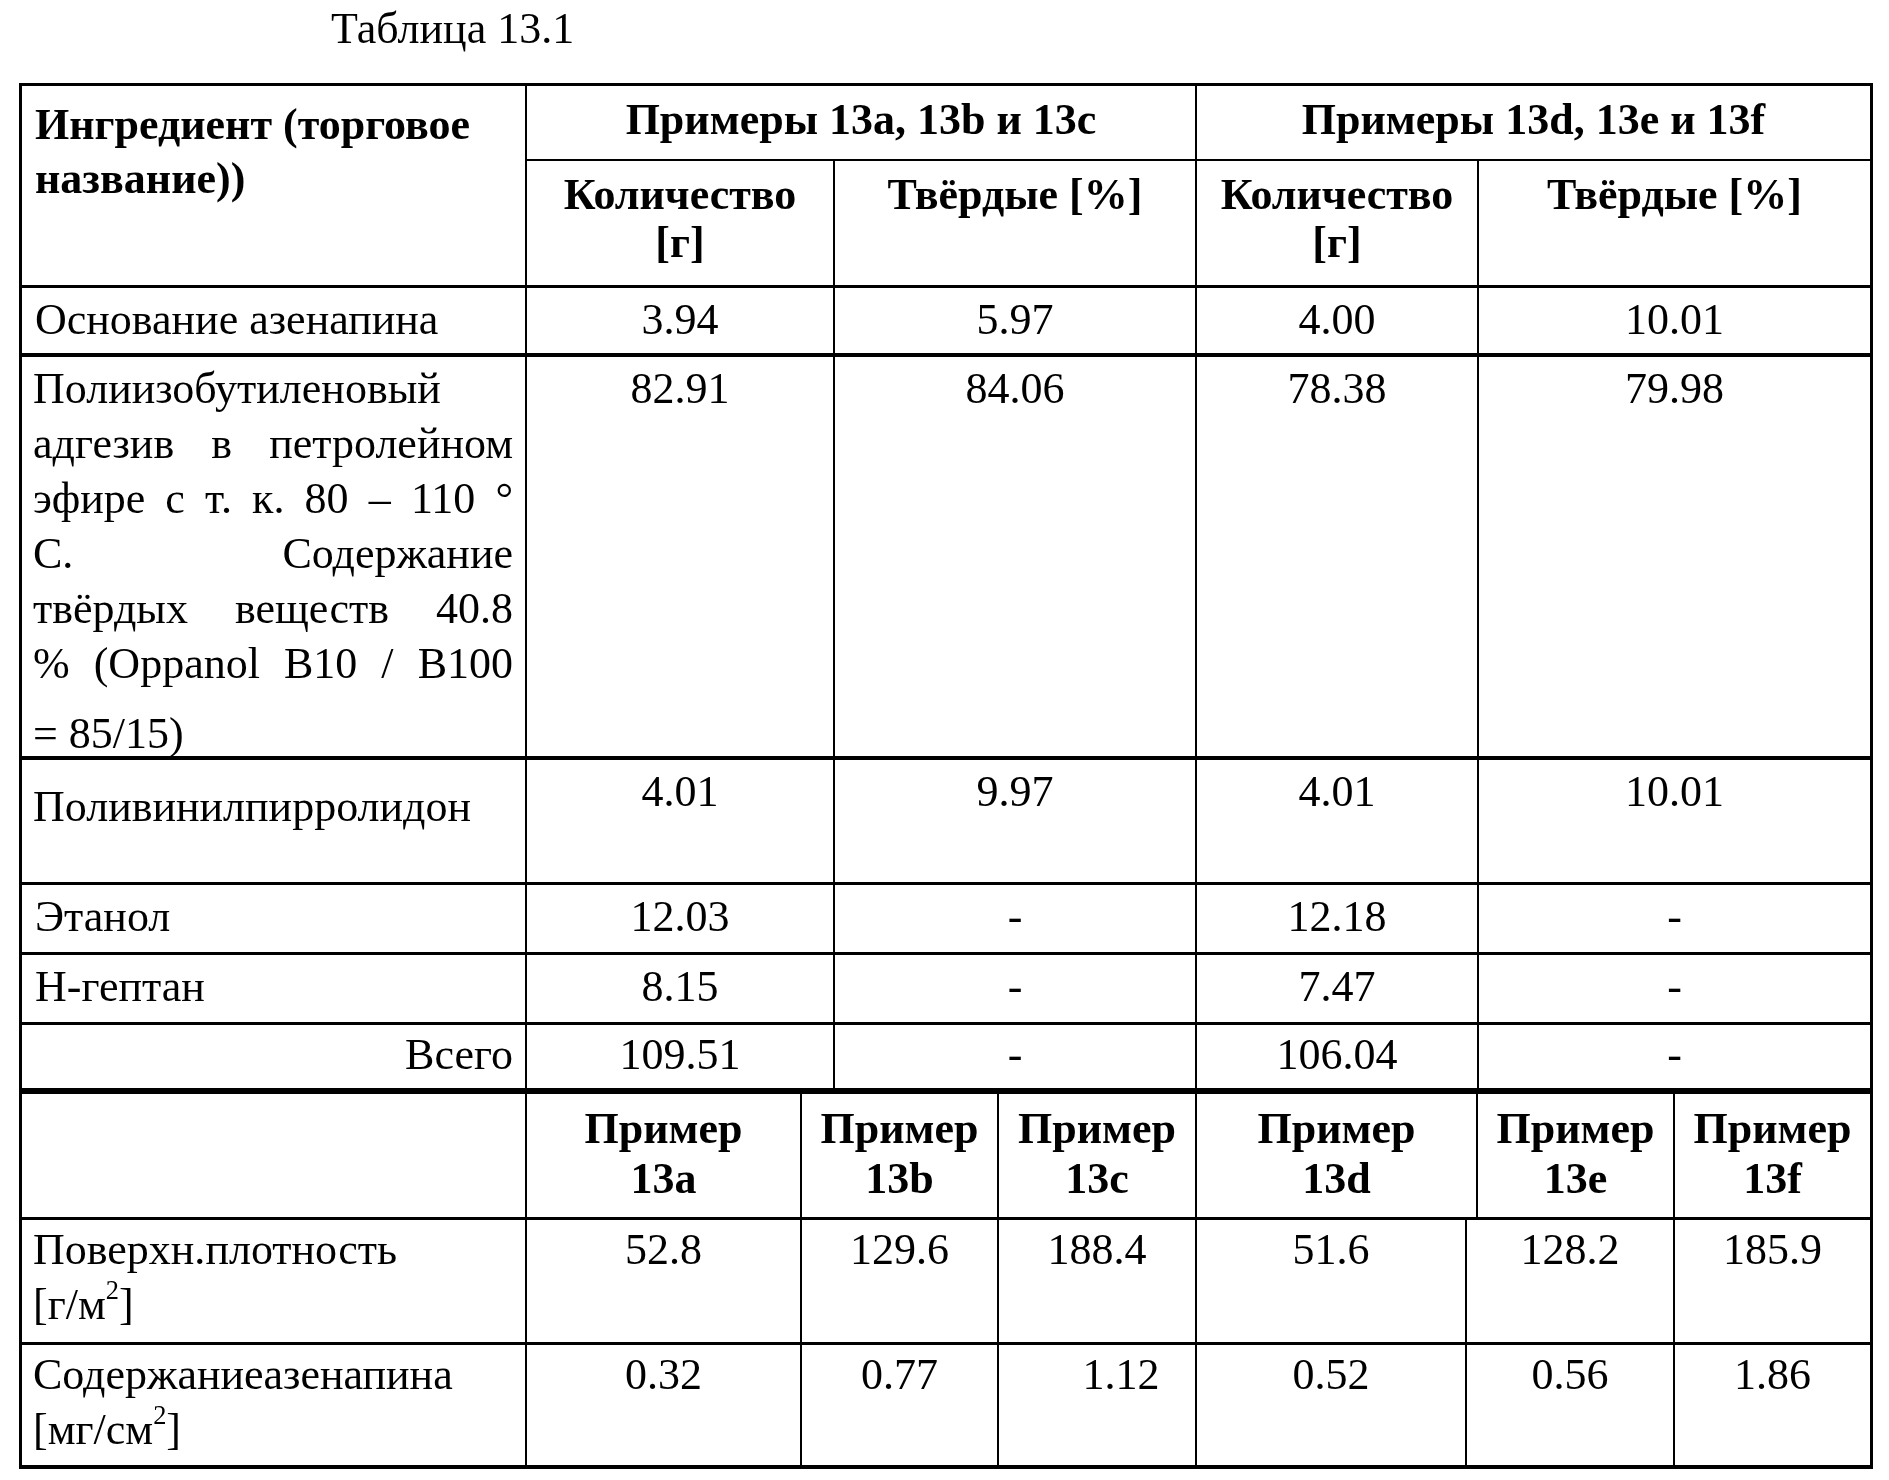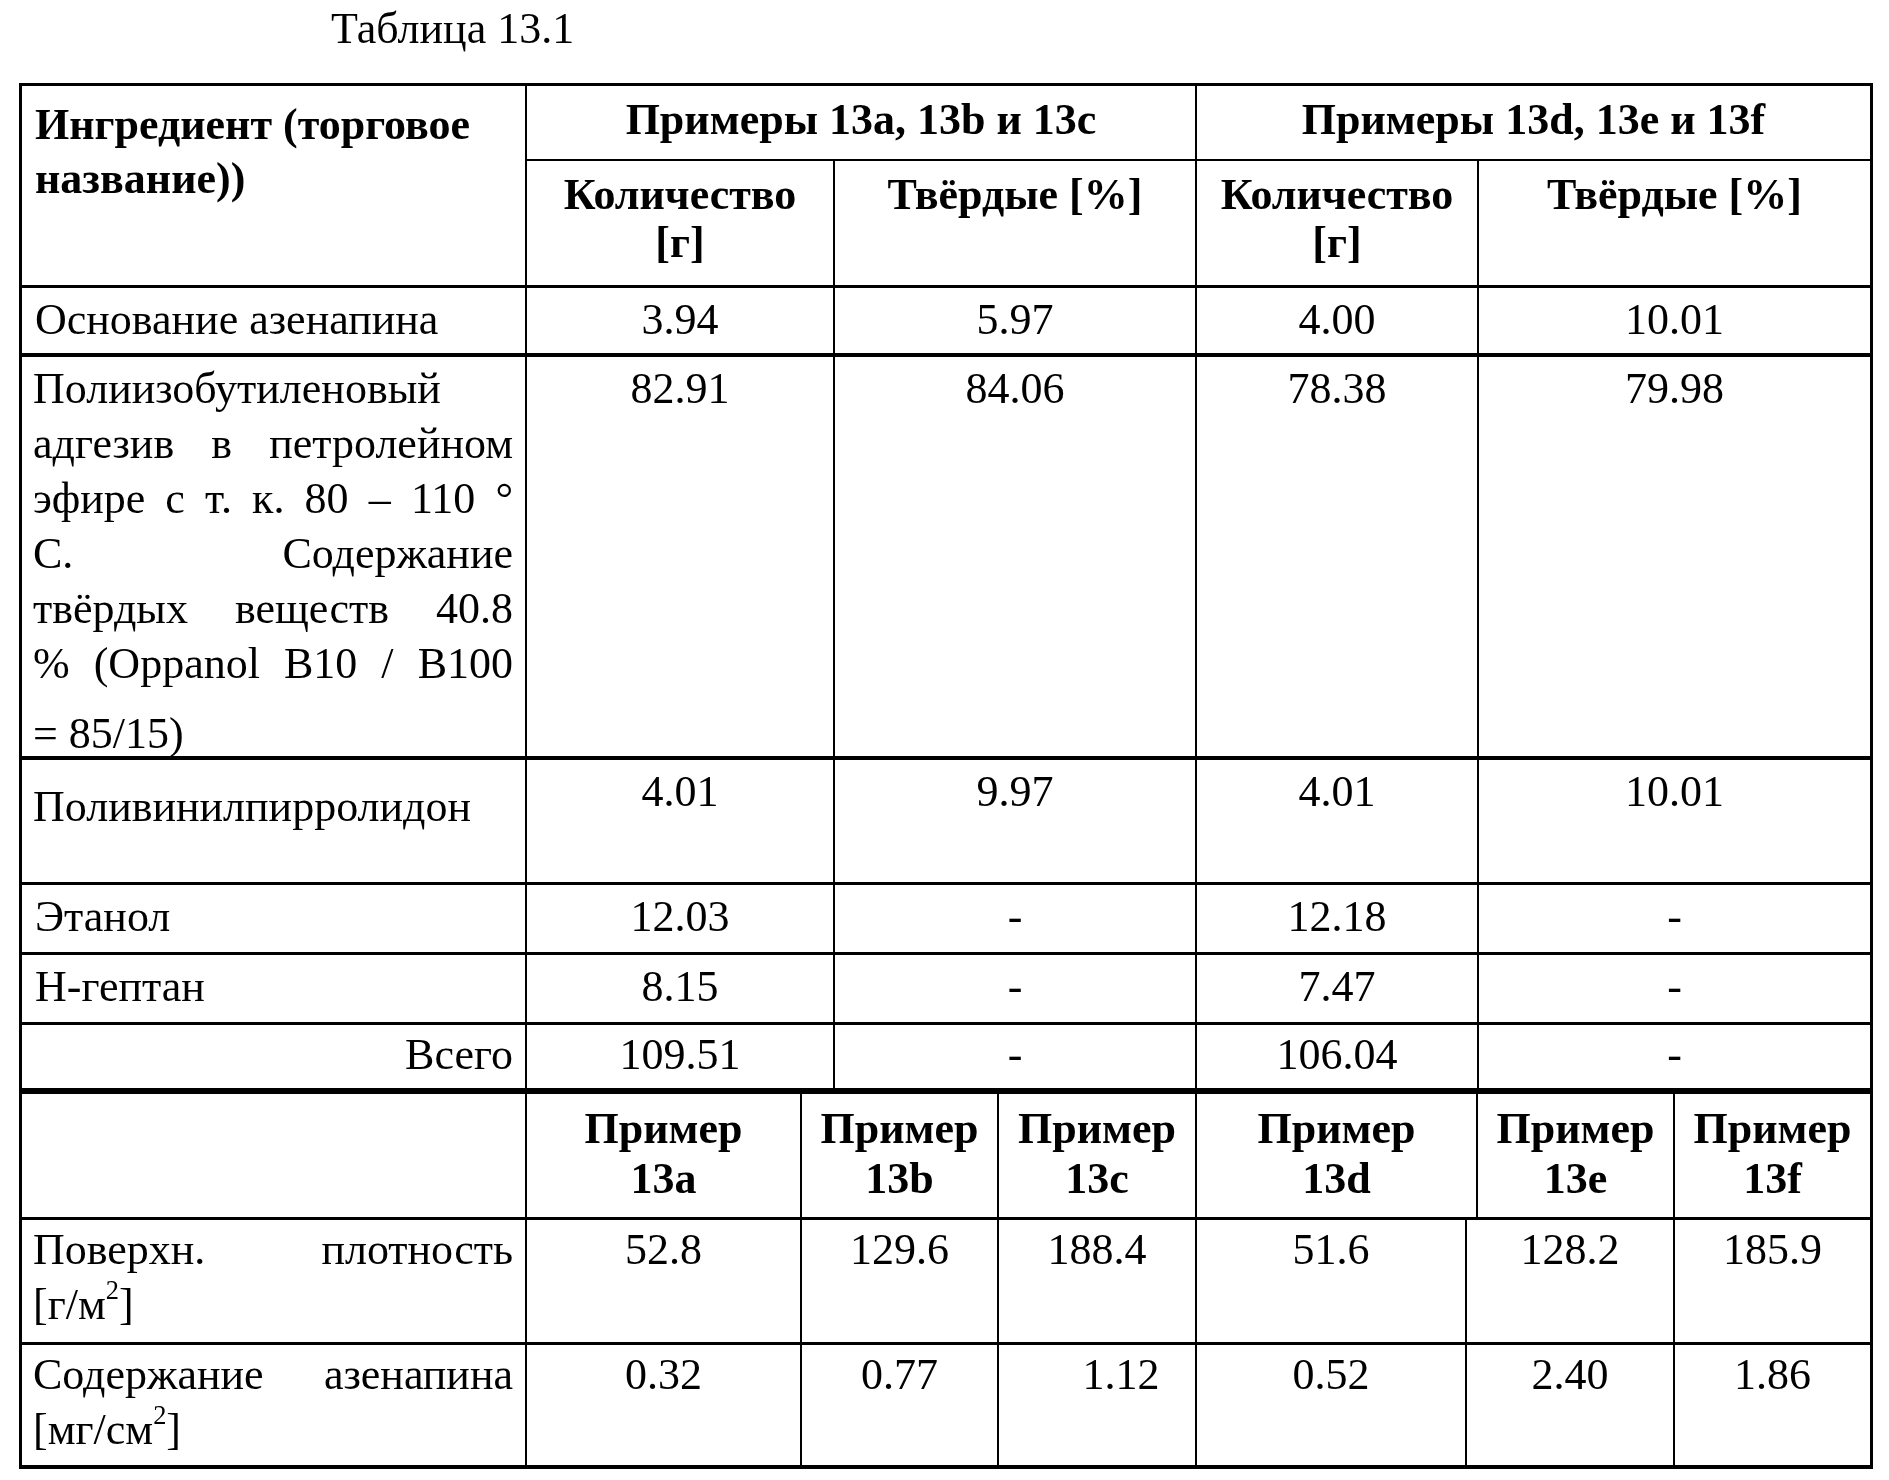--- a/index.html
+++ b/index.html
@@ -6,21 +6,21 @@
   body { width:1889px; height:1480px; position:relative; overflow:hidden;
          font-family:"Liberation Serif", "DejaVu Serif", serif; color:#000; }
   .title { position:absolute; left:331px; top:4px; font-size:44px; line-height:50px; white-space:nowrap; }
   .hl { position:absolute; background:#000; }
   .cell { position:absolute; box-sizing:border-box; font-size:44px; line-height:55px; text-align:center; padding-top:6px; }
   .bold { font-weight:bold; }
   .lbl { text-align:left; padding-left:13px; padding-right:12px; }
   .jline { display:block; text-align:justify; text-align-last:justify; white-space:nowrap; }
   .jline.left { text-align-last:left;margin-top:15px; }
   sup { font-size:0.6em; line-height:0; position:relative; top:-0.15em; vertical-align:super; }
-  .row-lines { display:flex; justify-content:space-between; }
+  .row-lines { display:flex; }
 </style>
 </head>
 <body>
 
 <div class="title">Таблица 13.1</div>
 
 <div>
 
   <div class="hl" style="left:20px; top:83px; width:1853px; height:3px;"></div>
   <div class="hl" style="left:526px; top:159px; width:1347px; height:2px;"></div>
@@ -167,15 +167,15 @@
     <span class="row-lines">
       <span>Содержание</span>
       <span>азенапина</span>
     </span>
     <span style="display:block"><span>[мг/см</span><sup>2</sup><span>]</span></span>
   </div>
   <div class="cell" style="left:527px; top:1345px; width:273px; padding-top:2px;">0.32</div>
   <div class="cell" style="left:802px; top:1345px; width:195px; padding-top:2px;">0.77</div>
   <div class="cell" style="left:999px; top:1345px; width:196px; padding-top:2px;margin-left:24px;">1.12</div>
   <div class="cell" style="left:1197px; top:1345px; width:268px; padding-top:2px;">0.52</div>
-  <div class="cell" style="left:1467px; top:1345px; width:206px; padding-top:2px;">2.40</div>
+  <div class="cell" style="left:1467px; top:1345px; width:206px; padding-top:2px;">0.56</div>
   <div class="cell" style="left:1675px; top:1345px; width:195px; padding-top:2px;">1.86</div>
 </div>
 
 </body></html>

